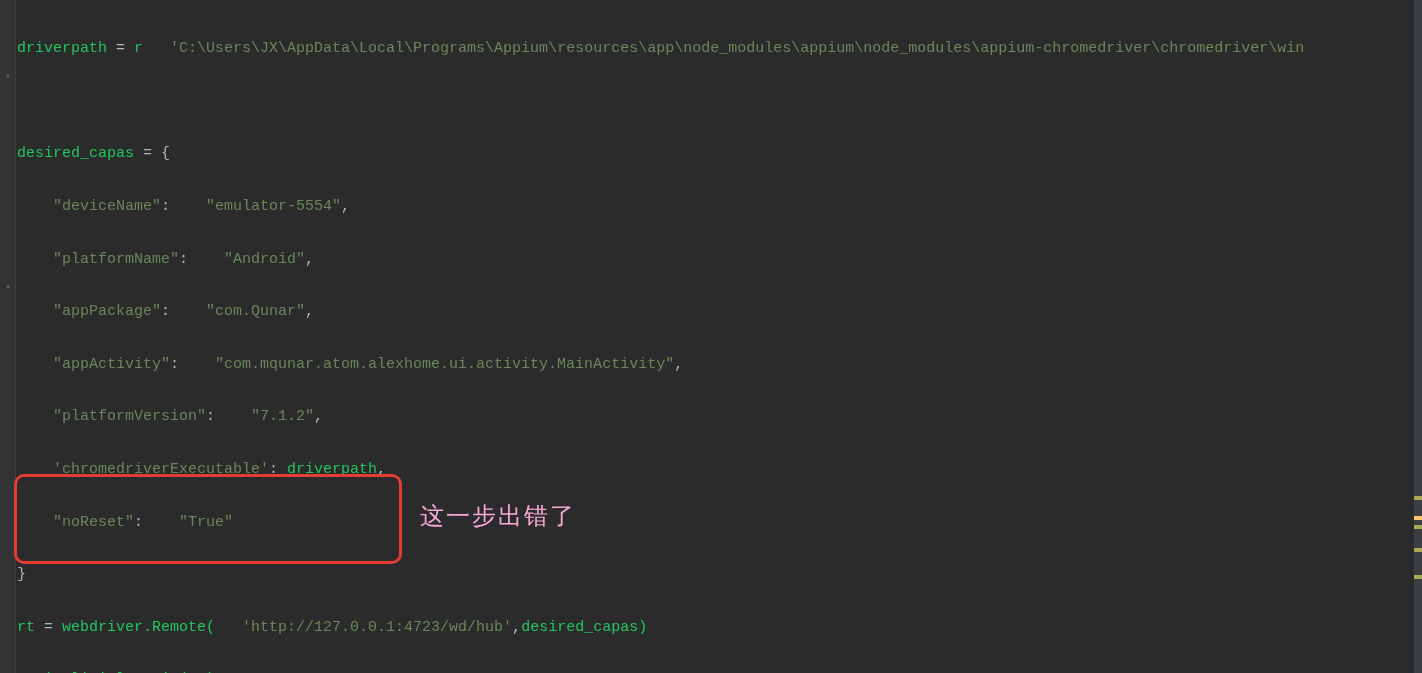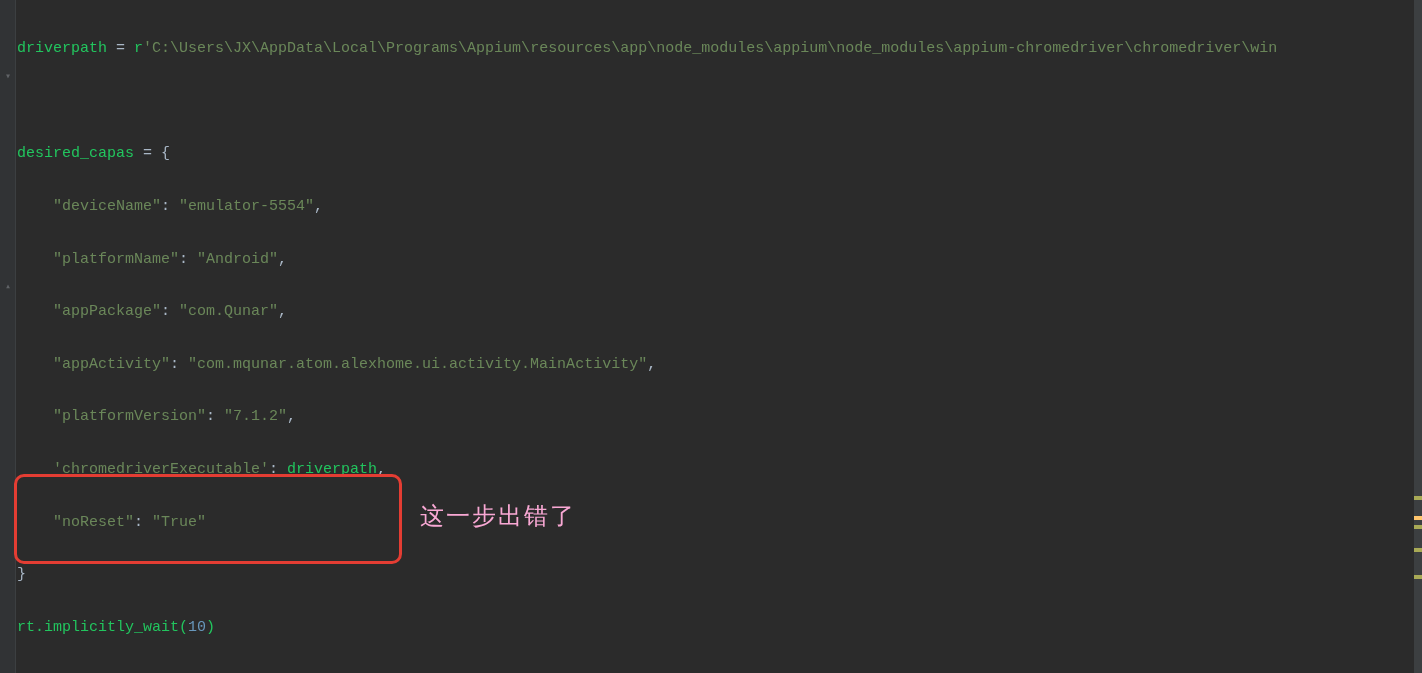--- a/index.html
+++ b/index.html
@@ -38,21 +38,21 @@
     top: 0;
     right: 8px;
     height: 673px;
     padding-top: 10px;
     white-space: pre;
     color: #a9b7c6;
   }
   .line { display: block; height: 26.3px; }
   .k-var { color: #22c55e; }
   .k-op  { color: #a9b7c6; }
-  .k-str { color: #6a8759; }
+  .k-str { color: #6a8759; margin-left: 27px; }
   .k-key { color: #6a8759; }
   .k-num { color: #6897bb; }
   .k-punc{ color: #a9b7c6; }
 
   .minimap {
     position: absolute;
     right: 0;
     top: 0;
     width: 8px;
     height: 673px;
@@ -98,20 +98,21 @@
 <span class="line"></span>
 <span class="line"><span class="k-var">desired_capas </span><span class="k-op">= </span><span class="k-punc">{</span></span>
 <span class="line"><span>    </span><span class="k-key">"deviceName"</span><span class="k-punc">: </span><span class="k-str">"emulator-5554"</span><span class="k-punc">,</span></span>
 <span class="line"><span>    </span><span class="k-key">"platformName"</span><span class="k-punc">: </span><span class="k-str">"Android"</span><span class="k-punc">,</span></span>
 <span class="line"><span>    </span><span class="k-key">"appPackage"</span><span class="k-punc">: </span><span class="k-str">"com.Qunar"</span><span class="k-punc">,</span></span>
 <span class="line"><span>    </span><span class="k-key">"appActivity"</span><span class="k-punc">: </span><span class="k-str">"com.mqunar.atom.alexhome.ui.activity.MainActivity"</span><span class="k-punc">,</span></span>
 <span class="line"><span>    </span><span class="k-key">"platformVersion"</span><span class="k-punc">: </span><span class="k-str">"7.1.2"</span><span class="k-punc">,</span></span>
 <span class="line"><span>    </span><span class="k-key">'chromedriverExecutable'</span><span class="k-punc">: </span><span class="k-var">driverpath</span><span class="k-punc">,</span></span>
 <span class="line"><span>    </span><span class="k-key">"noReset"</span><span class="k-punc">: </span><span class="k-str">"True"</span></span>
 <span class="line"><span class="k-punc">}</span></span>
+<span class="line"><span class="k-var">rt </span><span class="k-op">= </span><span class="k-var">webdriver.Remote(</span><span class="k-str">'http://127.0.0.1:4723/wd/hub'</span><span class="k-punc">,</span><span class="k-var">desired_capas)</span></span>
 <span class="line"><span class="k-var">rt.implicitly_wait(</span><span class="k-num">10</span><span class="k-var">)</span></span>
 
 
 
 
 
 
 
 
 

